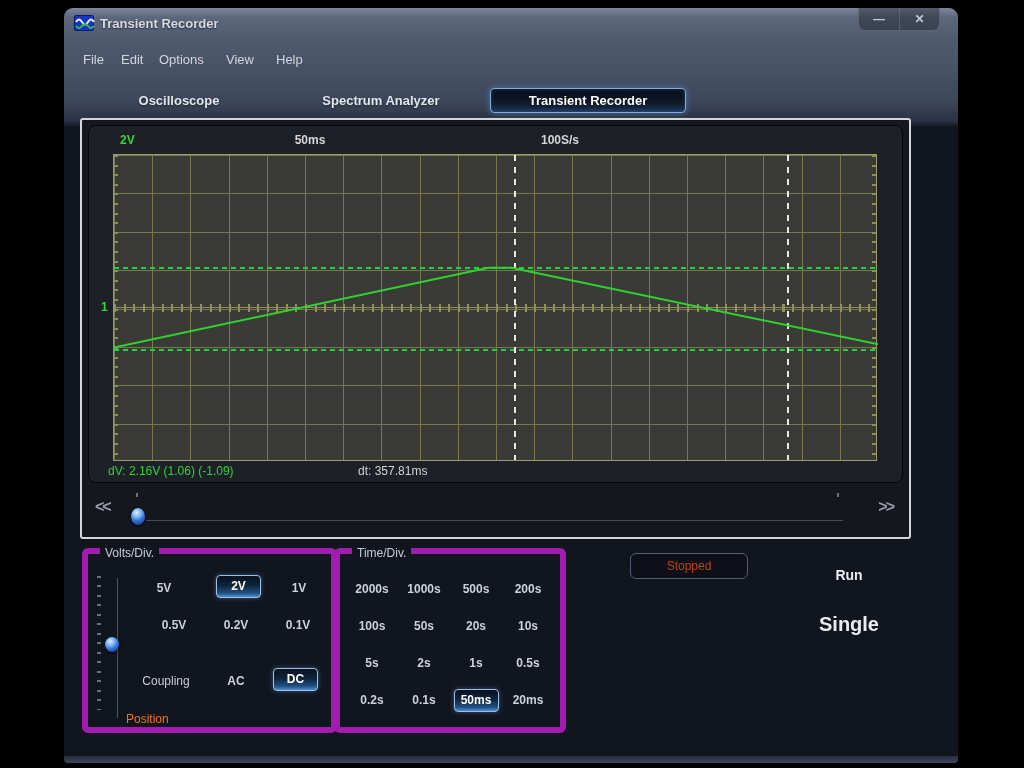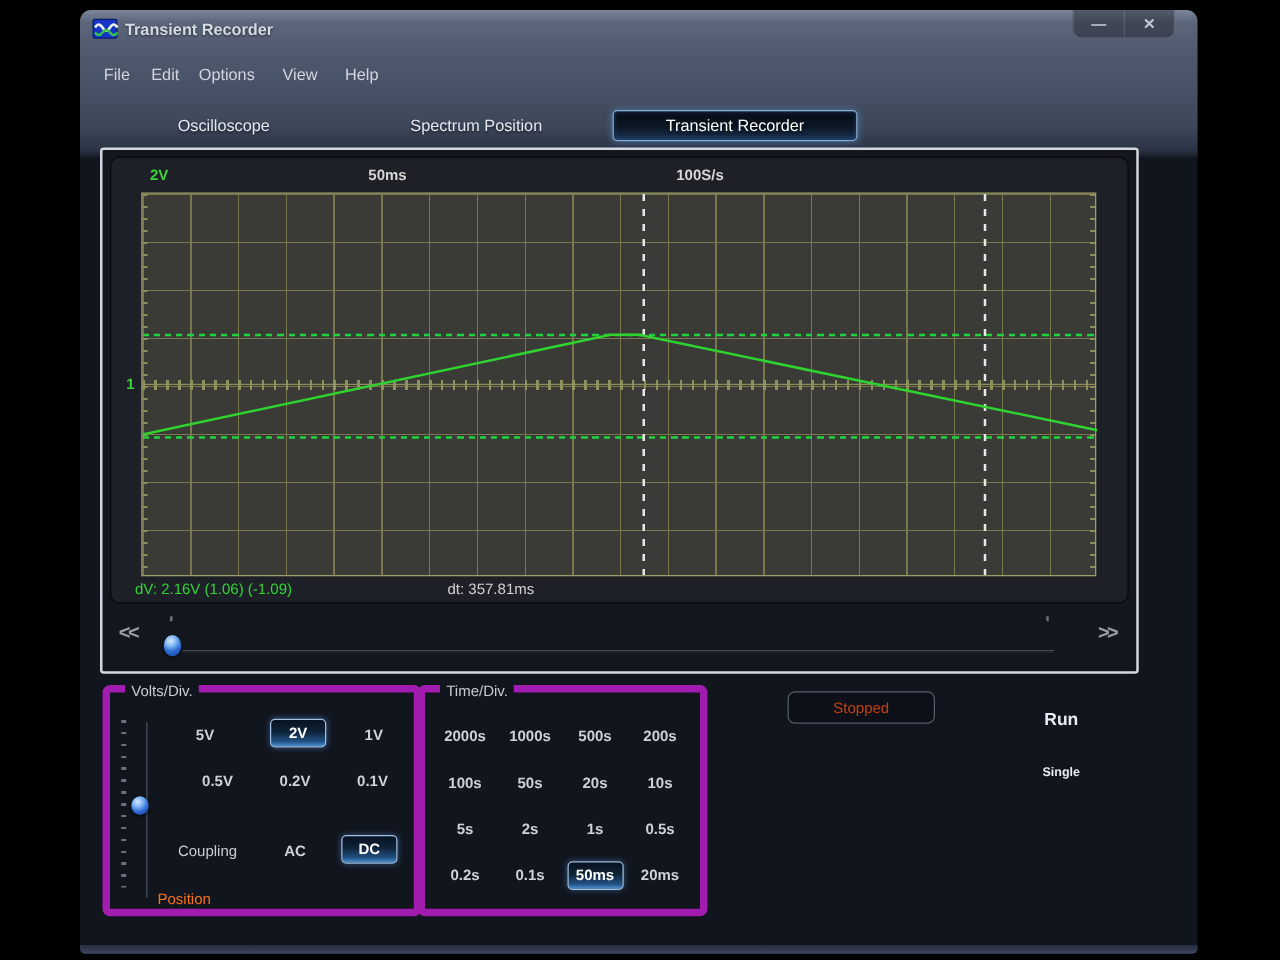--- a/index.html
+++ b/index.html
@@ -21,21 +21,21 @@
     color:#d5dae3; text-shadow:0 1px 2px rgba(0,0,0,.6); }
   .winbtns { position:absolute; right:18px; top:0; height:23px; display:flex;
     background:rgba(8,12,20,.35); border:1px solid rgba(130,140,160,.45); border-top:none;
     border-radius:0 0 7px 7px; overflow:hidden; }
   .winbtn { width:40px; height:22px; display:flex; align-items:center; justify-content:center;
     color:#c3c9d4; font-size:12px; font-weight:bold; cursor:default; }
   .winbtn + .winbtn { border-left:1px solid rgba(130,140,160,.35); }
   .menubar span { position:absolute; top:44px; font-size:13px; color:#d2d6de; }
   .m-file{left:19px;} .m-edit{left:57px;} .m-options{left:95px;} .m-view{left:162px;} .m-help{left:212px;}
 
-  .tab { position:absolute; top:85px; font-size:13px; font-weight:normal; color:#e3e7ee;
+  .tab { position:absolute; top:85px; font-size:13px; font-weight:bold; color:#e3e7ee;
     text-shadow:0 1px 2px rgba(0,0,0,.5); text-align:center; }
   .tab-osc { left:54px; width:122px; }
   .tab-spec { left:236px; width:162px; }
   .tab-trans { left:426px; top:80px; width:196px; height:25px; line-height:23px;
     background:linear-gradient(180deg,#070c14 0%,#0d1726 55%,#15263e 80%,#1e3a5e 100%);
     border:1px solid #86abd2; border-radius:4px; color:#fff;
     box-shadow:0 0 6px rgba(90,150,215,.55), inset 0 0 4px rgba(40,90,150,.6); }
 
   
   .scope-panel { position:absolute; left:16px; top:110px; width:831px; height:421px;
@@ -115,21 +115,21 @@
     display:grid; grid-template-columns:repeat(4,1fr); grid-template-rows:repeat(4,1fr);
     align-items:center; justify-items:center; }
   .time-cell { font-size:12px; font-weight:bold; color:#ccd1da; cursor:default; }
 
   .status-box { position:absolute; left:566px; top:545px; width:118px; height:26px;
     border:1px solid #555e6c; border-radius:6px; background:rgba(8,11,17,.4);
     font-size:12px; color:#c2410c; text-align:center; line-height:24px; }
   .run-btn    { position:absolute; left:745px; top:559px; width:80px; text-align:center;
     font-size:14px; font-weight:bold; color:#e9ecf1; cursor:default; }
   .single-btn { position:absolute; left:745px; top:605px; width:80px; text-align:center;
-    font-size:10px; font-weight:bold; color:#e9ecf1; cursor:default; }
+    font-size:20px; font-weight:bold; color:#e9ecf1; cursor:default; }
 
   .bottom-strip { position:absolute; left:0; right:0; bottom:0; height:7px;
     background:linear-gradient(180deg,#262d3c,#3c4560); border-radius:0 0 4px 4px; }
 </style>
 </head>
 <body>
 
 <div class="window">
 
   <div class="topsec">
@@ -147,21 +147,21 @@
       </div>
     </div>
     <div class="menubar">
       <span class="m-file">File</span>
       <span class="m-edit">Edit</span>
       <span class="m-options">Options</span>
       <span class="m-view">View</span>
       <span class="m-help">Help</span>
     </div>
     <div class="tab tab-osc">Oscilloscope</div>
-    <div class="tab tab-spec">Spectrum Position</div>
+    <div class="tab tab-spec">Spectrum Analyzer</div>
     <div class="tab tab-trans">Transient Recorder</div>
   </div>
 
   <div class="scope-panel">
     <div class="bezel"></div>
 
     <span class="scope-label lbl-volts">2V</span>
     <span class="scope-label lbl-time">50ms</span>
     <span class="scope-label lbl-rate">100S/s</span>
 

